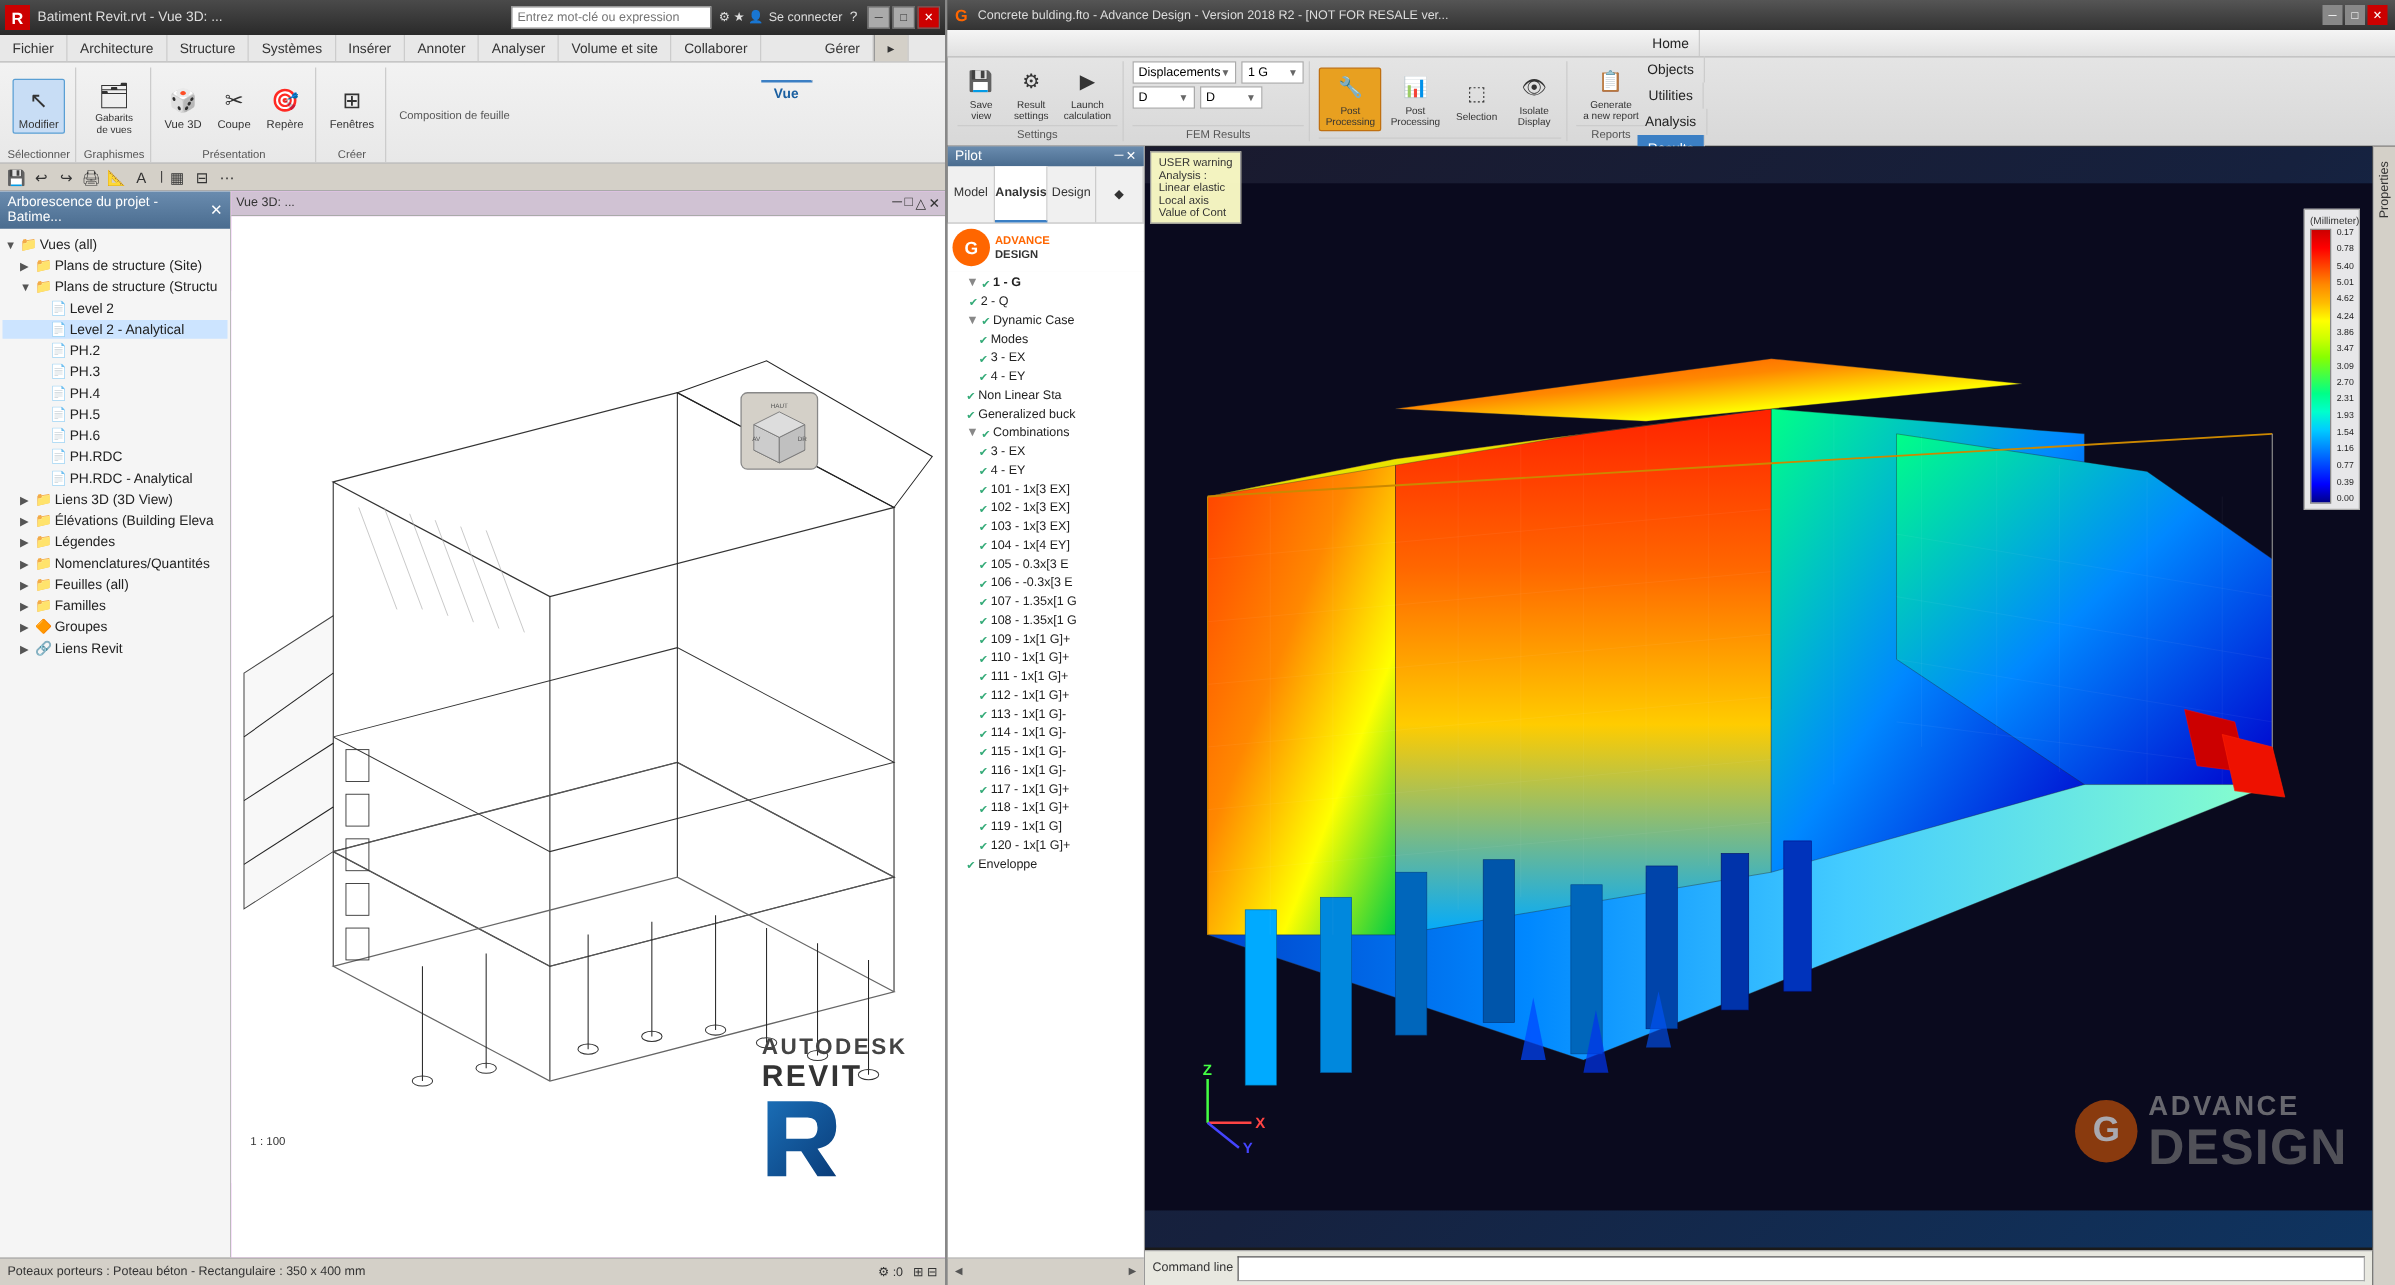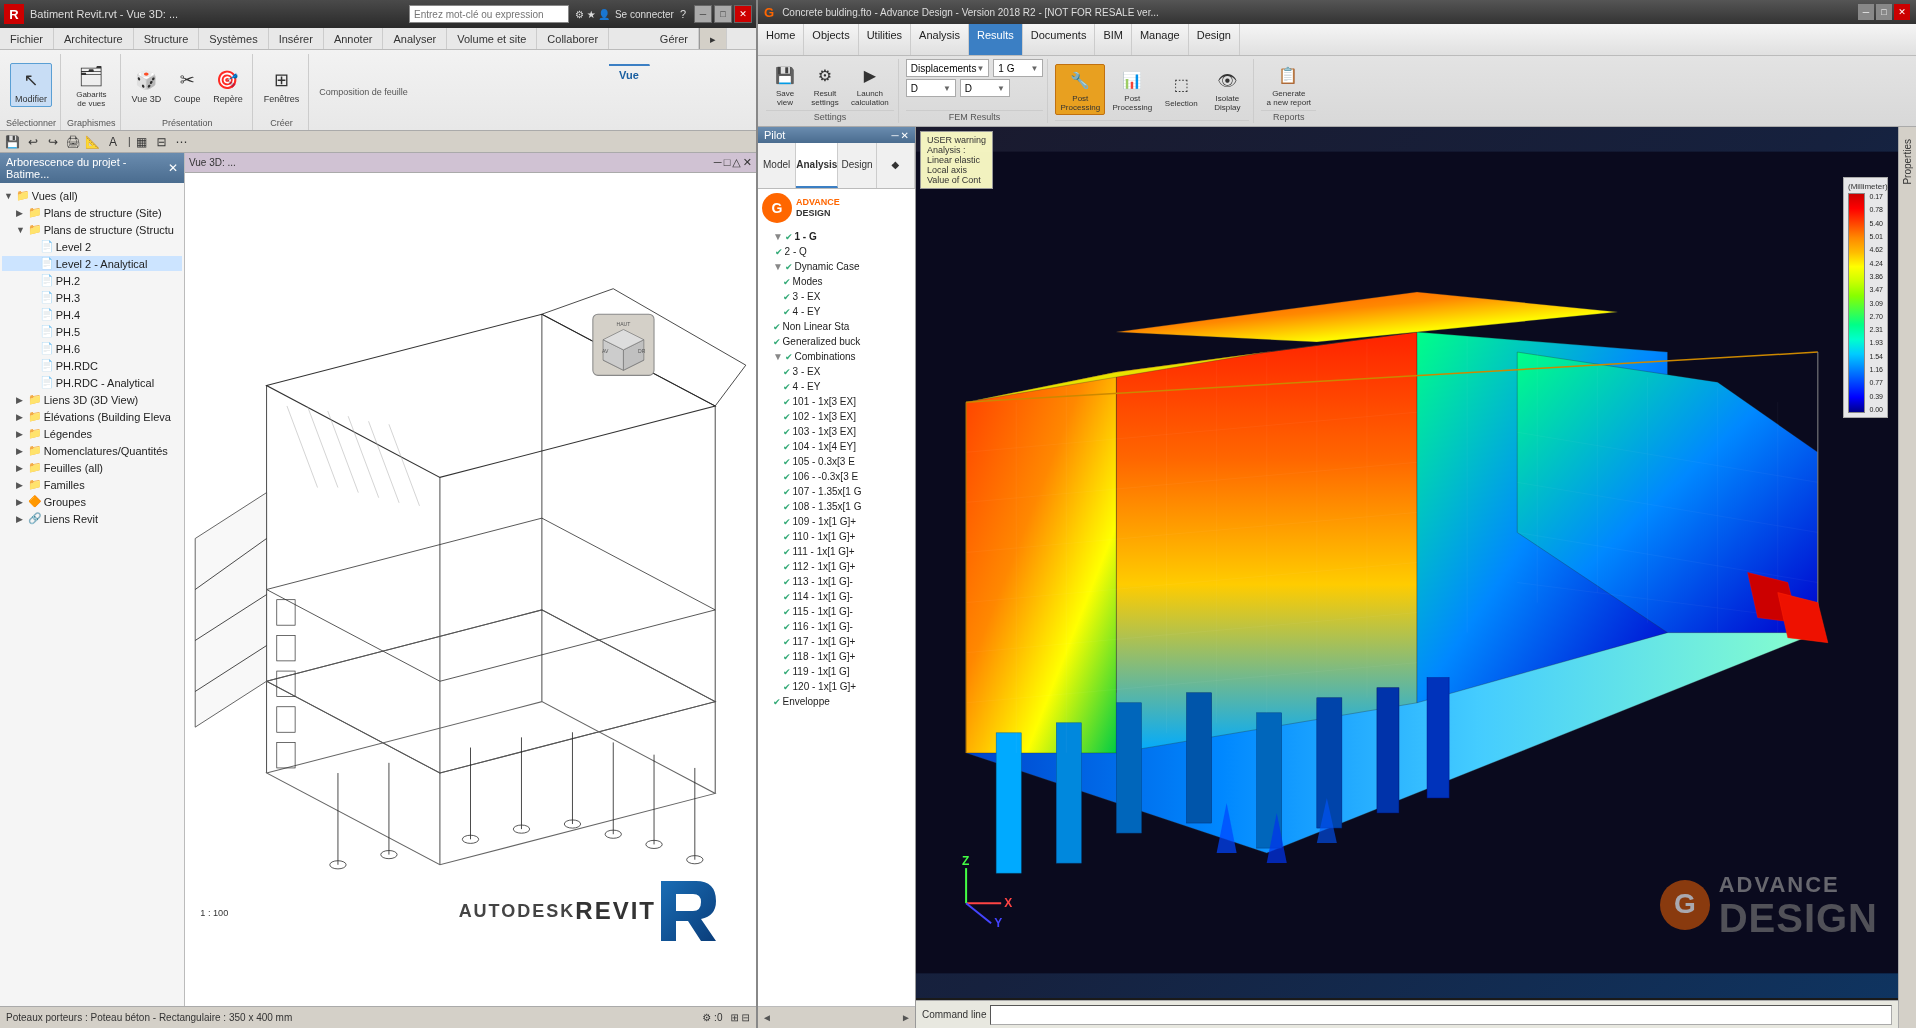--- a/index.html
+++ b/index.html
@@ -115,21 +115,21 @@
     .revit-drawing {
       position: absolute; top: 20px; left: 0; right: 0; bottom: 0;
       background: white;
     }
     
     .building-svg { width: 100%; height: 100%; }
 
     
     .revit-logo {
       position: absolute; bottom: 60px; right: 30px;
-      display: flex; align-items: center;
+      display: flex; flex-direction: column; align-items: flex-start;
     }
     .logo-text-autodesk { font-size: 18px; font-weight: bold; color: #444; letter-spacing: 2px; }
     .logo-text-revit { font-size: 24px; font-weight: bold; color: #333; letter-spacing: 2px; }
 
     
     .revit-status {
       height: 22px; background: #d4d0c8; border-top: 1px solid #aaa;
       display: flex; align-items: center; padding: 0 6px; font-size: 10px; color: #333;
       gap: 8px;
     }
@@ -150,22 +150,22 @@
     .adv-titlebar .adv-btns { display: flex; gap: 2px; }
     .adv-title-btn { width: 16px; height: 16px; background: #888; border: none; color: #fff; font-size: 9px; cursor: pointer; display: flex; align-items: center; justify-content: center; }
     .adv-title-btn.close { background: #c00; }
 
     
     .adv-ribbon {
       background: linear-gradient(to bottom, #e8e8e8, #d8d8d8);
       border-bottom: 1px solid #aaa;
     }
     .adv-menu-bar {
-      display: flex; height: 32px; background: linear-gradient(to bottom, #f5f5f5, #e0e0e0);
-      border-bottom: 1px solid #bbb; align-items: center;
+      display: flex; height: 22px; background: linear-gradient(to bottom, #f5f5f5, #e0e0e0);
+      border-bottom: 1px solid #bbb; align-items: center; flex-direction: column;
     }
     .adv-menu-btn {
       padding: 0 8px; height: 100%; line-height: 22px; font-size: 11px;
       color: #222; cursor: pointer; border-right: 1px solid #ccc;
     }
     .adv-menu-btn.active { background: #3b7fc4; color: white; }
 
     .adv-ribbon-content {
       display: flex; padding: 3px 4px; gap: 3px; height: 70px; align-items: flex-end;
     }

